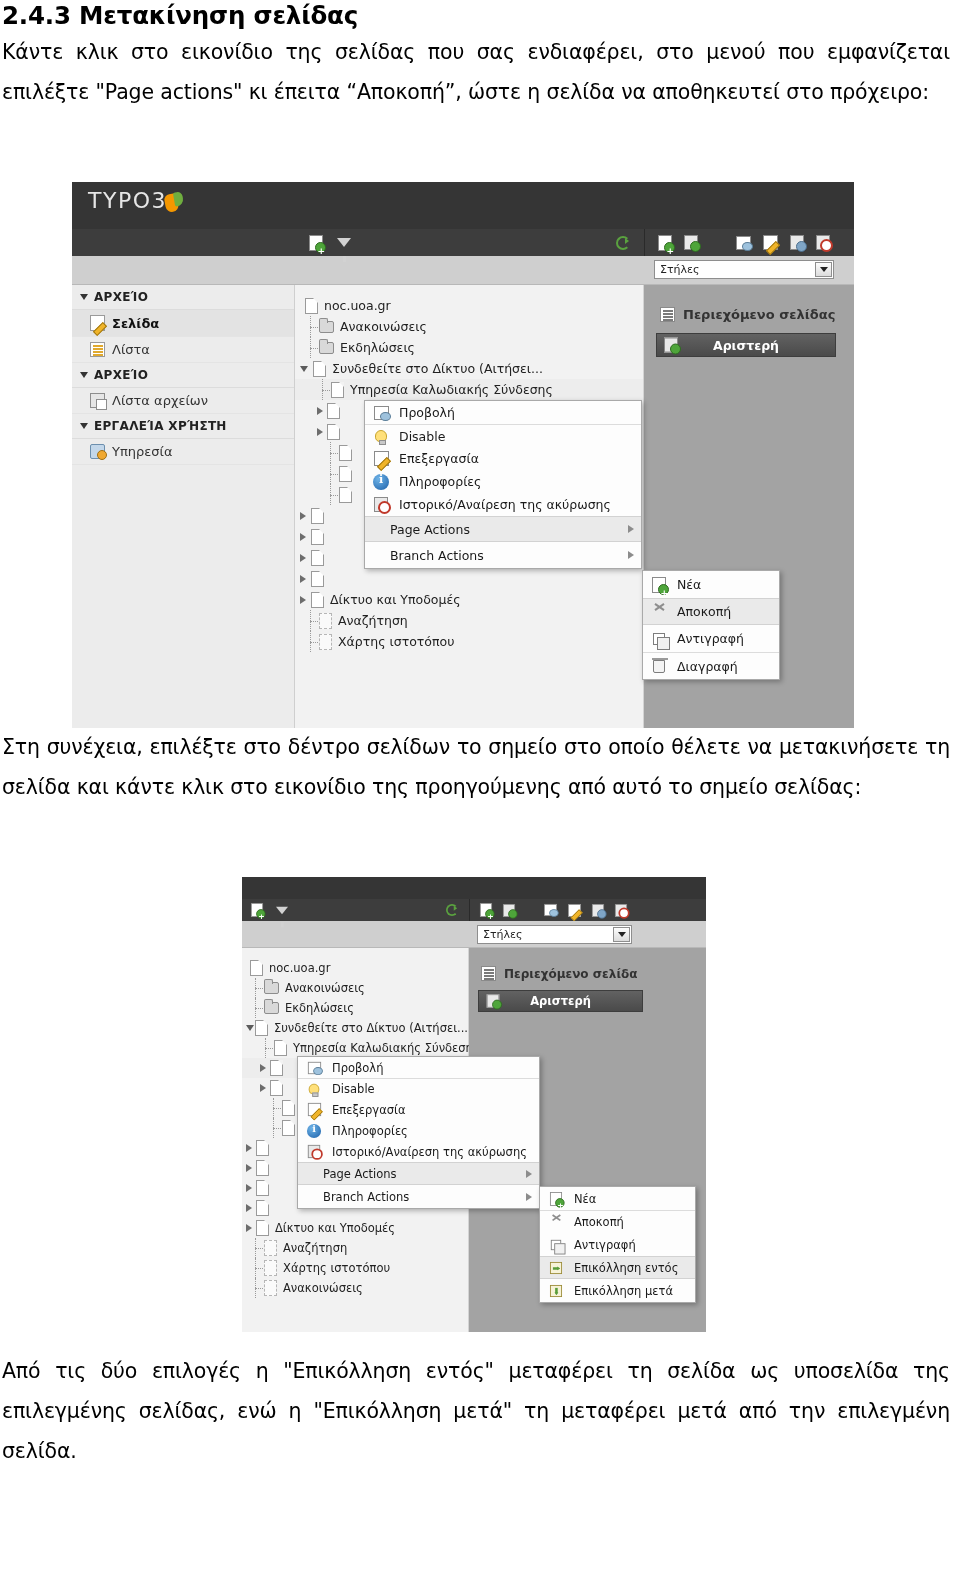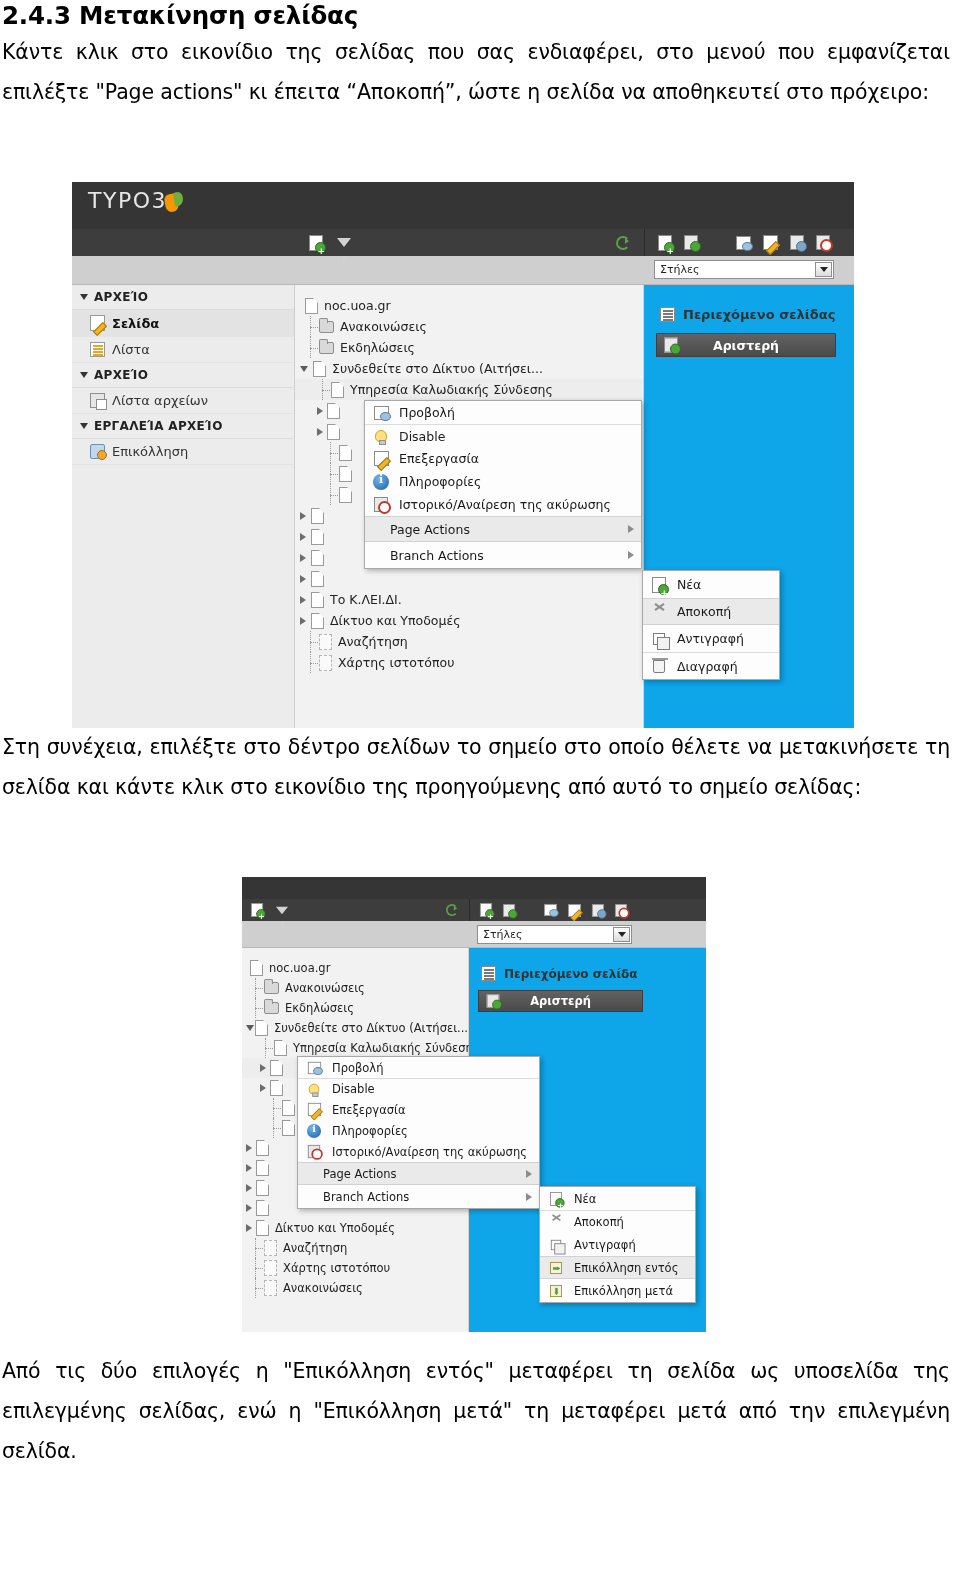--- a/index.html
+++ b/index.html
@@ -116,21 +116,21 @@
   }
 
   
   .panes { display: flex; width: 100%; }
   .pane-tree {
     background: #f2f2f2;
     border-right: 1px solid #d4d4d4;
     position: relative;
   }
   .pane-nav { background: #ececec; border-right: 1px solid #cfcfcf; position: relative; }
-  .pane-content { background: #0ea5e9; position: relative; }
+  .pane-content { background: #a3a3a3; position: relative; }
 
   
   .nav-group {
     font-size: 12px; font-weight: bold; color: #222;
     padding: 5px 6px 5px 8px;
     letter-spacing: 0.3px;
     border-bottom: 1px solid #dcdcdc;
     display: flex; align-items: center; gap: 6px;
   }
   .tri-down { width:0;height:0;border-left:4.5px solid transparent;border-right:4.5px solid transparent;border-top:6px solid #333; }
@@ -316,25 +316,25 @@
         <div class="nav-group">
           <span class="tri-down"></span>
           <span>ΑΡΧΕΊΟ</span>
         </div>
         <div class="nav-item">
           <span class="ico ico-filelist"></span>
           <span>Λίστα αρχείων</span>
         </div>
         <div class="nav-group">
           <span class="tri-down"></span>
-          <span>ΕΡΓΑΛΕΊΑ ΑΡΧΕΊΟ</span>
+          <span>ΕΡΓΑΛΕΊΑ ΧΡΉΣΤΗ</span>
         </div>
         <div class="nav-item">
           <span class="ico ico-user"></span>
-          <span>Επικόλληση</span>
+          <span>Υπηρεσία</span>
         </div>
       </div>
 
       <div class="pane-tree" style="width:349px;">
         <div class="tree">
           <div class="tree-row" style="padding-left:10px;">
             <span class="ico ico-page"></span>
             <span class="lbl">noc.uoa.gr</span>
           </div>
           <div class="tree-row" style="padding-left:10px;">
@@ -393,26 +393,20 @@
           </div>
           <div class="tree-row" style="padding-left:5px;">
             <span class="tri-right"></span>
               <span style="width:5px"></span>
             <span class="ico ico-page"></span>
           </div>
           <div class="tree-row" style="padding-left:5px;">
             <span class="tri-right"></span>
               <span style="width:5px"></span>
             <span class="ico ico-page"></span>
-          </div>
-          <div class="tree-row" style="padding-left:5px;">
-            <span class="tri-right"></span>
-              <span style="width:5px"></span>
-            <span class="ico ico-page"></span>
-            <span class="lbl">Το Κ.ΛΕΙ.ΔΙ.</span>
           </div>
           <div class="tree-row" style="padding-left:5px;">
             <span class="tri-right"></span>
               <span style="width:5px"></span>
             <span class="ico ico-page"></span>
             <span class="lbl">Δίκτυο και Υποδομές</span>
           </div>
           <div class="tree-row" style="padding-left:10px;">
             <span class="elbow"></span>
             <span class="ico ico-page-dim"></span>

